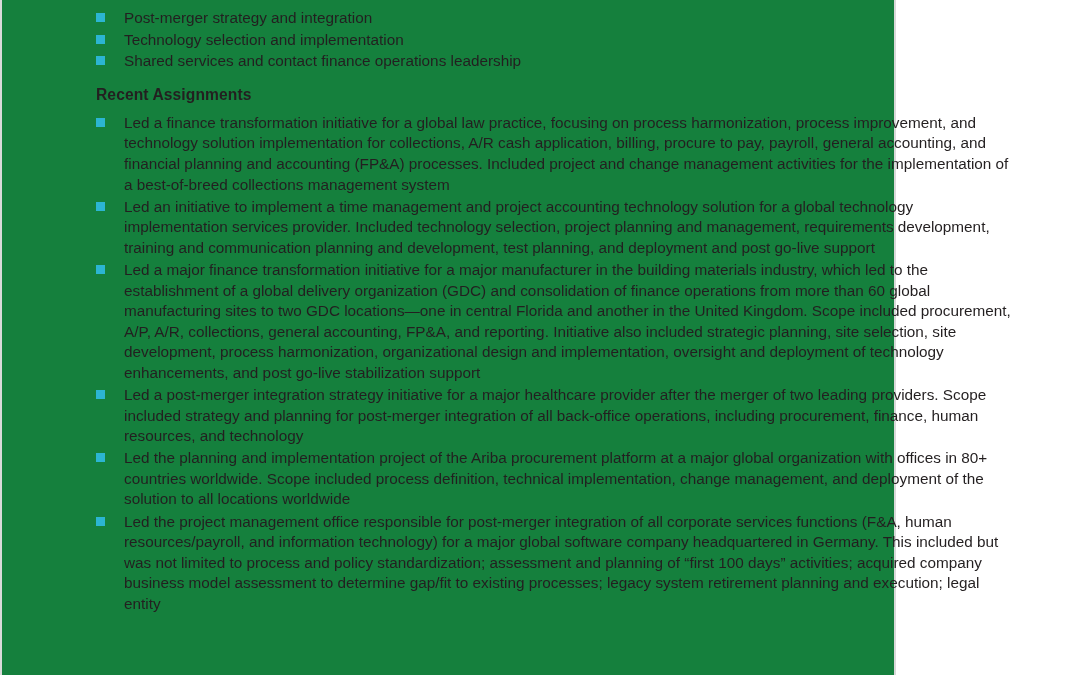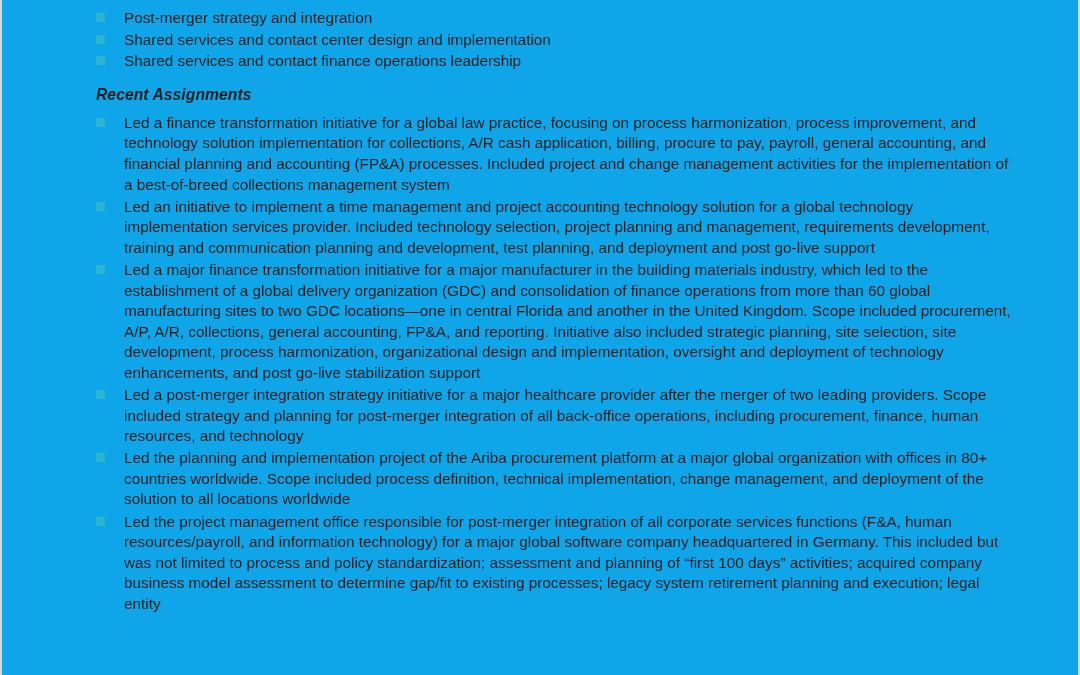--- a/index.html
+++ b/index.html
@@ -11,24 +11,24 @@
     width: 1080px;
     height: 675px;
     font-family: "Liberation Sans", sans-serif;
     color: #231f20;
     overflow: hidden;
     position: relative;
   }
 
   .page {
     position: relative;
-    width: 1080px;
+    width: 896px;
     height: 675px;
     box-sizing: border-box;
-    background: #0ea5e9;
+    background: #15803d;
   }
 
   
   .edge-rule {
     position: absolute;
     top: 0;
     bottom: 0;
     width: 2px;
     background: #d9d9d9;
   }
@@ -67,21 +67,20 @@
     display: block;
   }
 
   
   .top-list li.bullet {
     margin-bottom: 1px;
   }
 
   .subhead {
     font-size: 15.6px;
-    font-style: italic;
     font-weight: bold;
     color: #231f20;
     margin: 14px 0 9px 0;
     padding-left: 8px;
     letter-spacing: 0.1px;
   }
 
   .assign-list li.bullet {
     margin-bottom: 1.5px;
   }
@@ -99,24 +98,24 @@
     <ul class="bullets top-list">
       <li class="bullet">
         <span class="marker"></span>
         <span>Post-merger strategy and integration</span>
       </li>
       <li class="bullet">
         <span class="marker"></span>
       </li>
       <li class="bullet">
         <span class="marker"></span>
+        <span>Technology selection and implementation</span>
       </li>
       <li class="bullet">
         <span class="marker"></span>
-        <span>Shared services and contact center design and implementation</span>
       </li>
       <li class="bullet">
         <span class="marker"></span>
         <span>Shared services and contact finance operations leadership</span>
       </li>
     </ul>
 
     <div class="subhead">Recent Assignments</div>
 
     <ul class="bullets assign-list">

